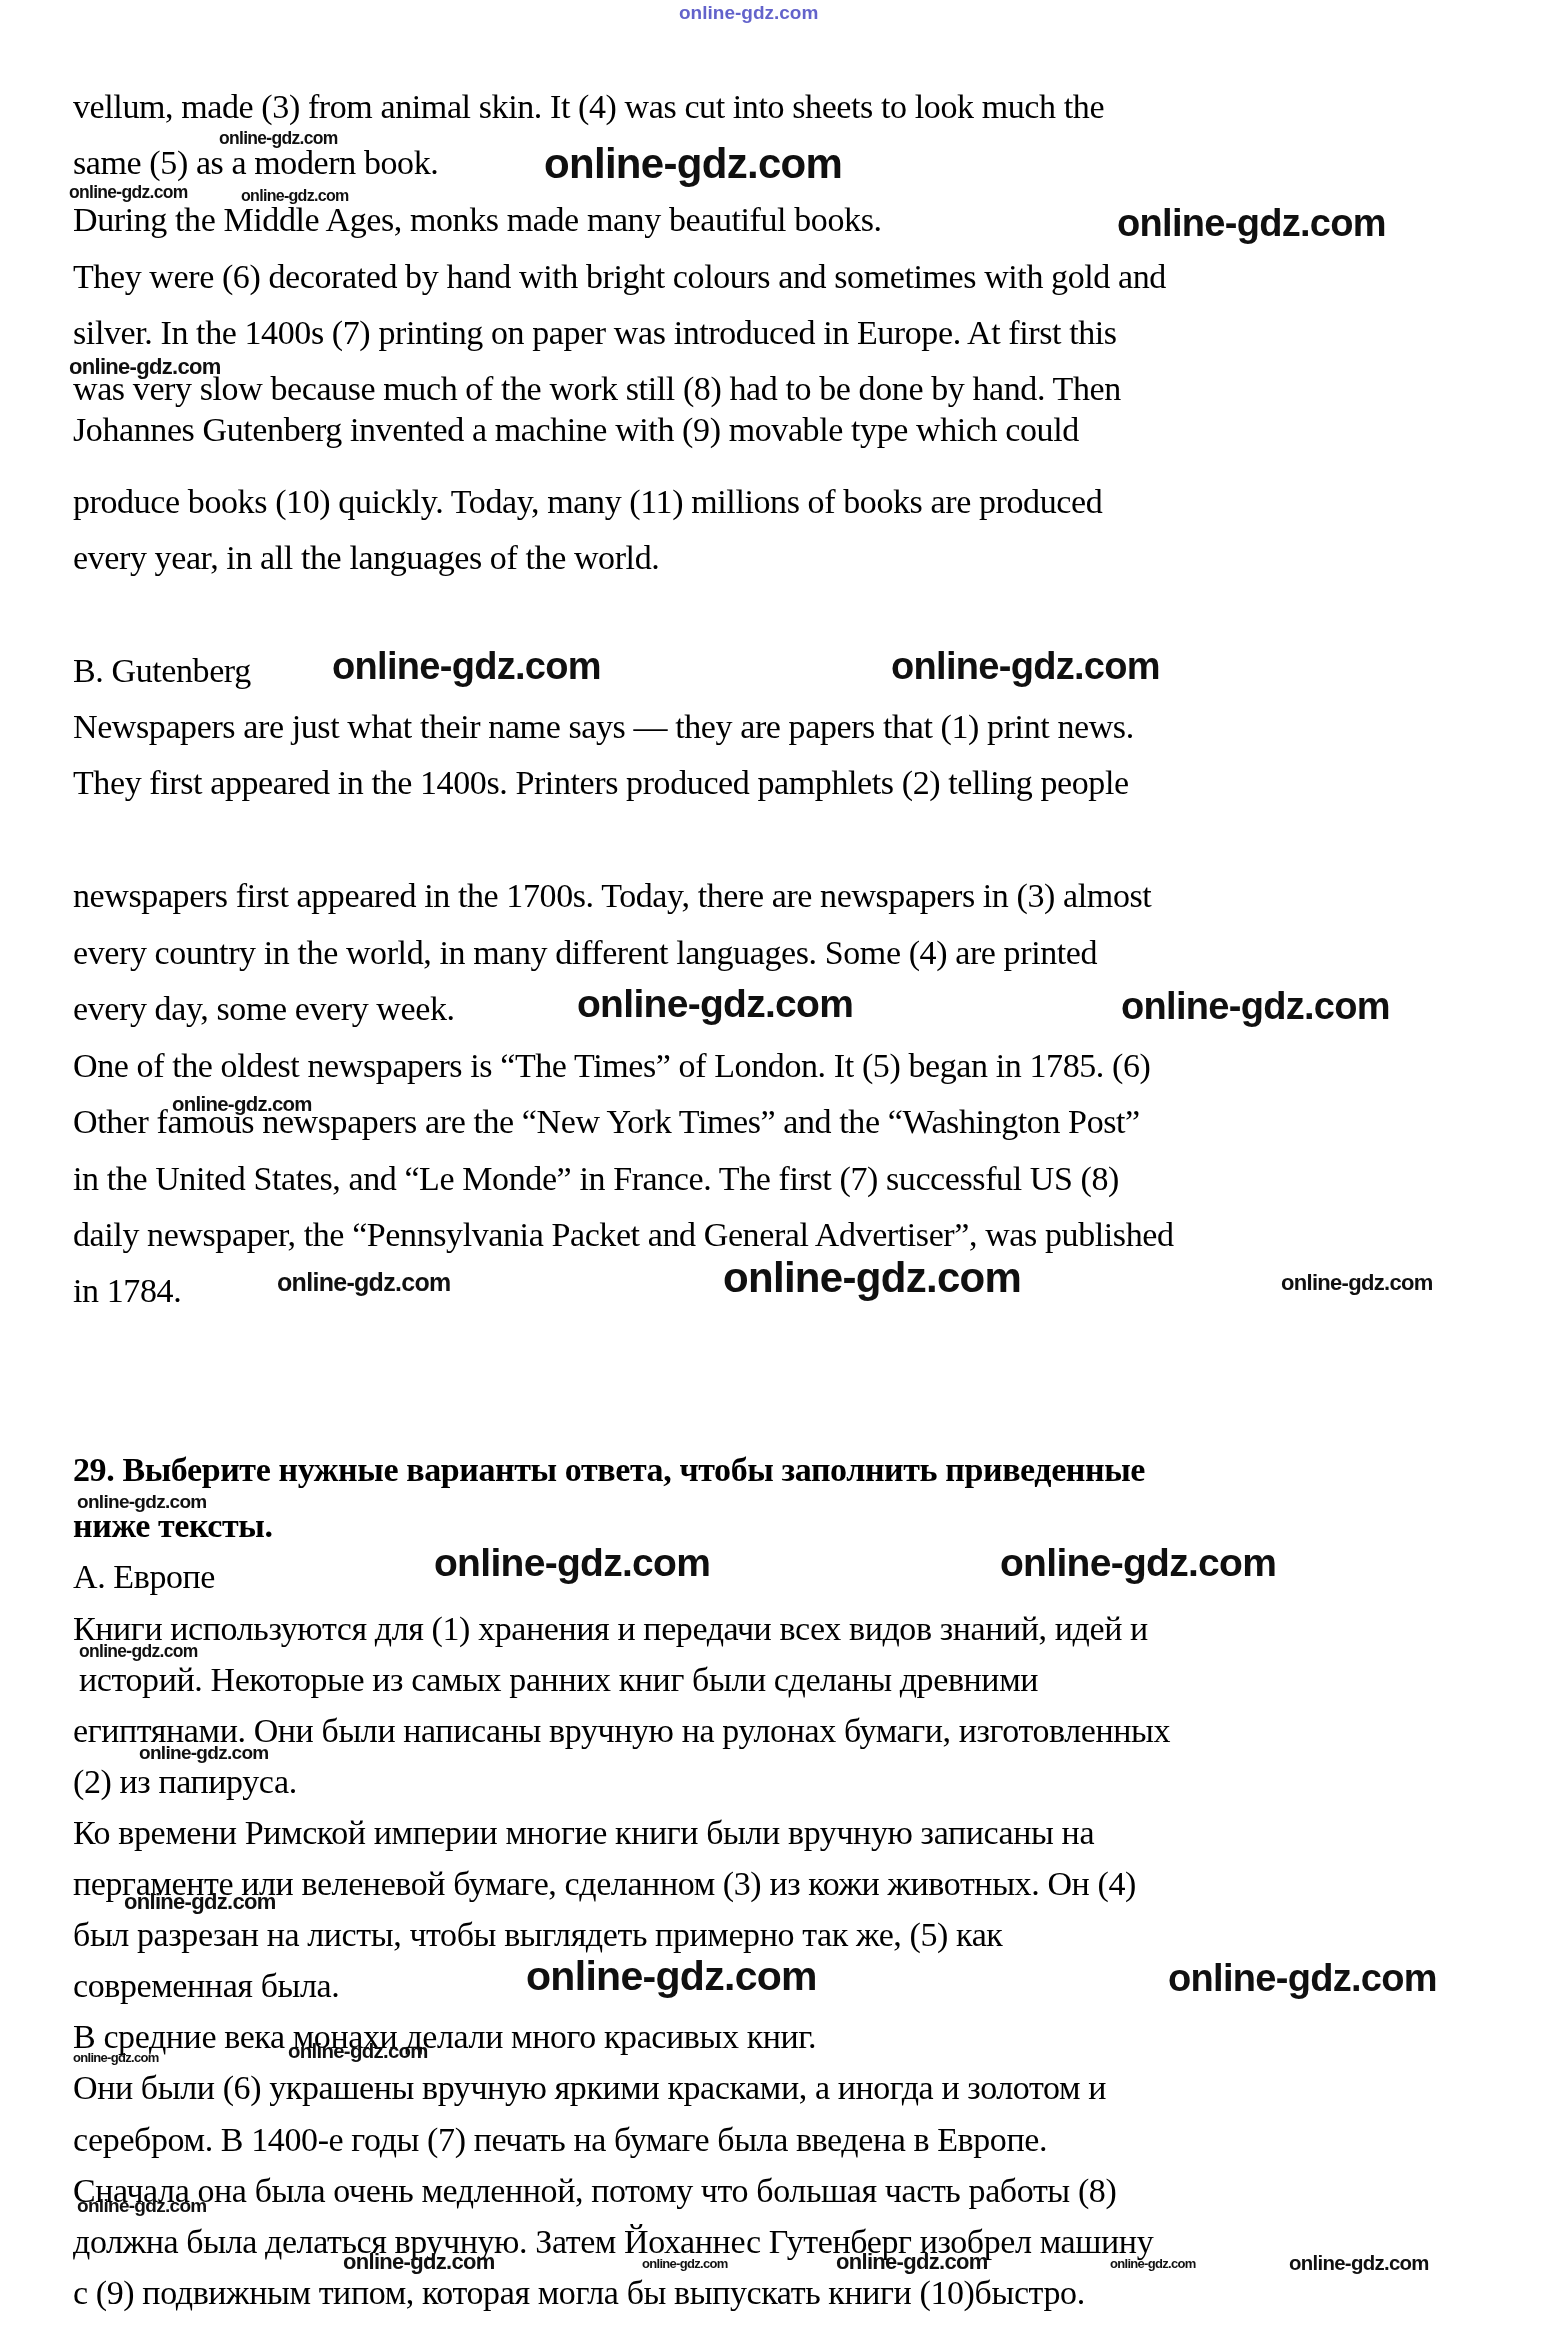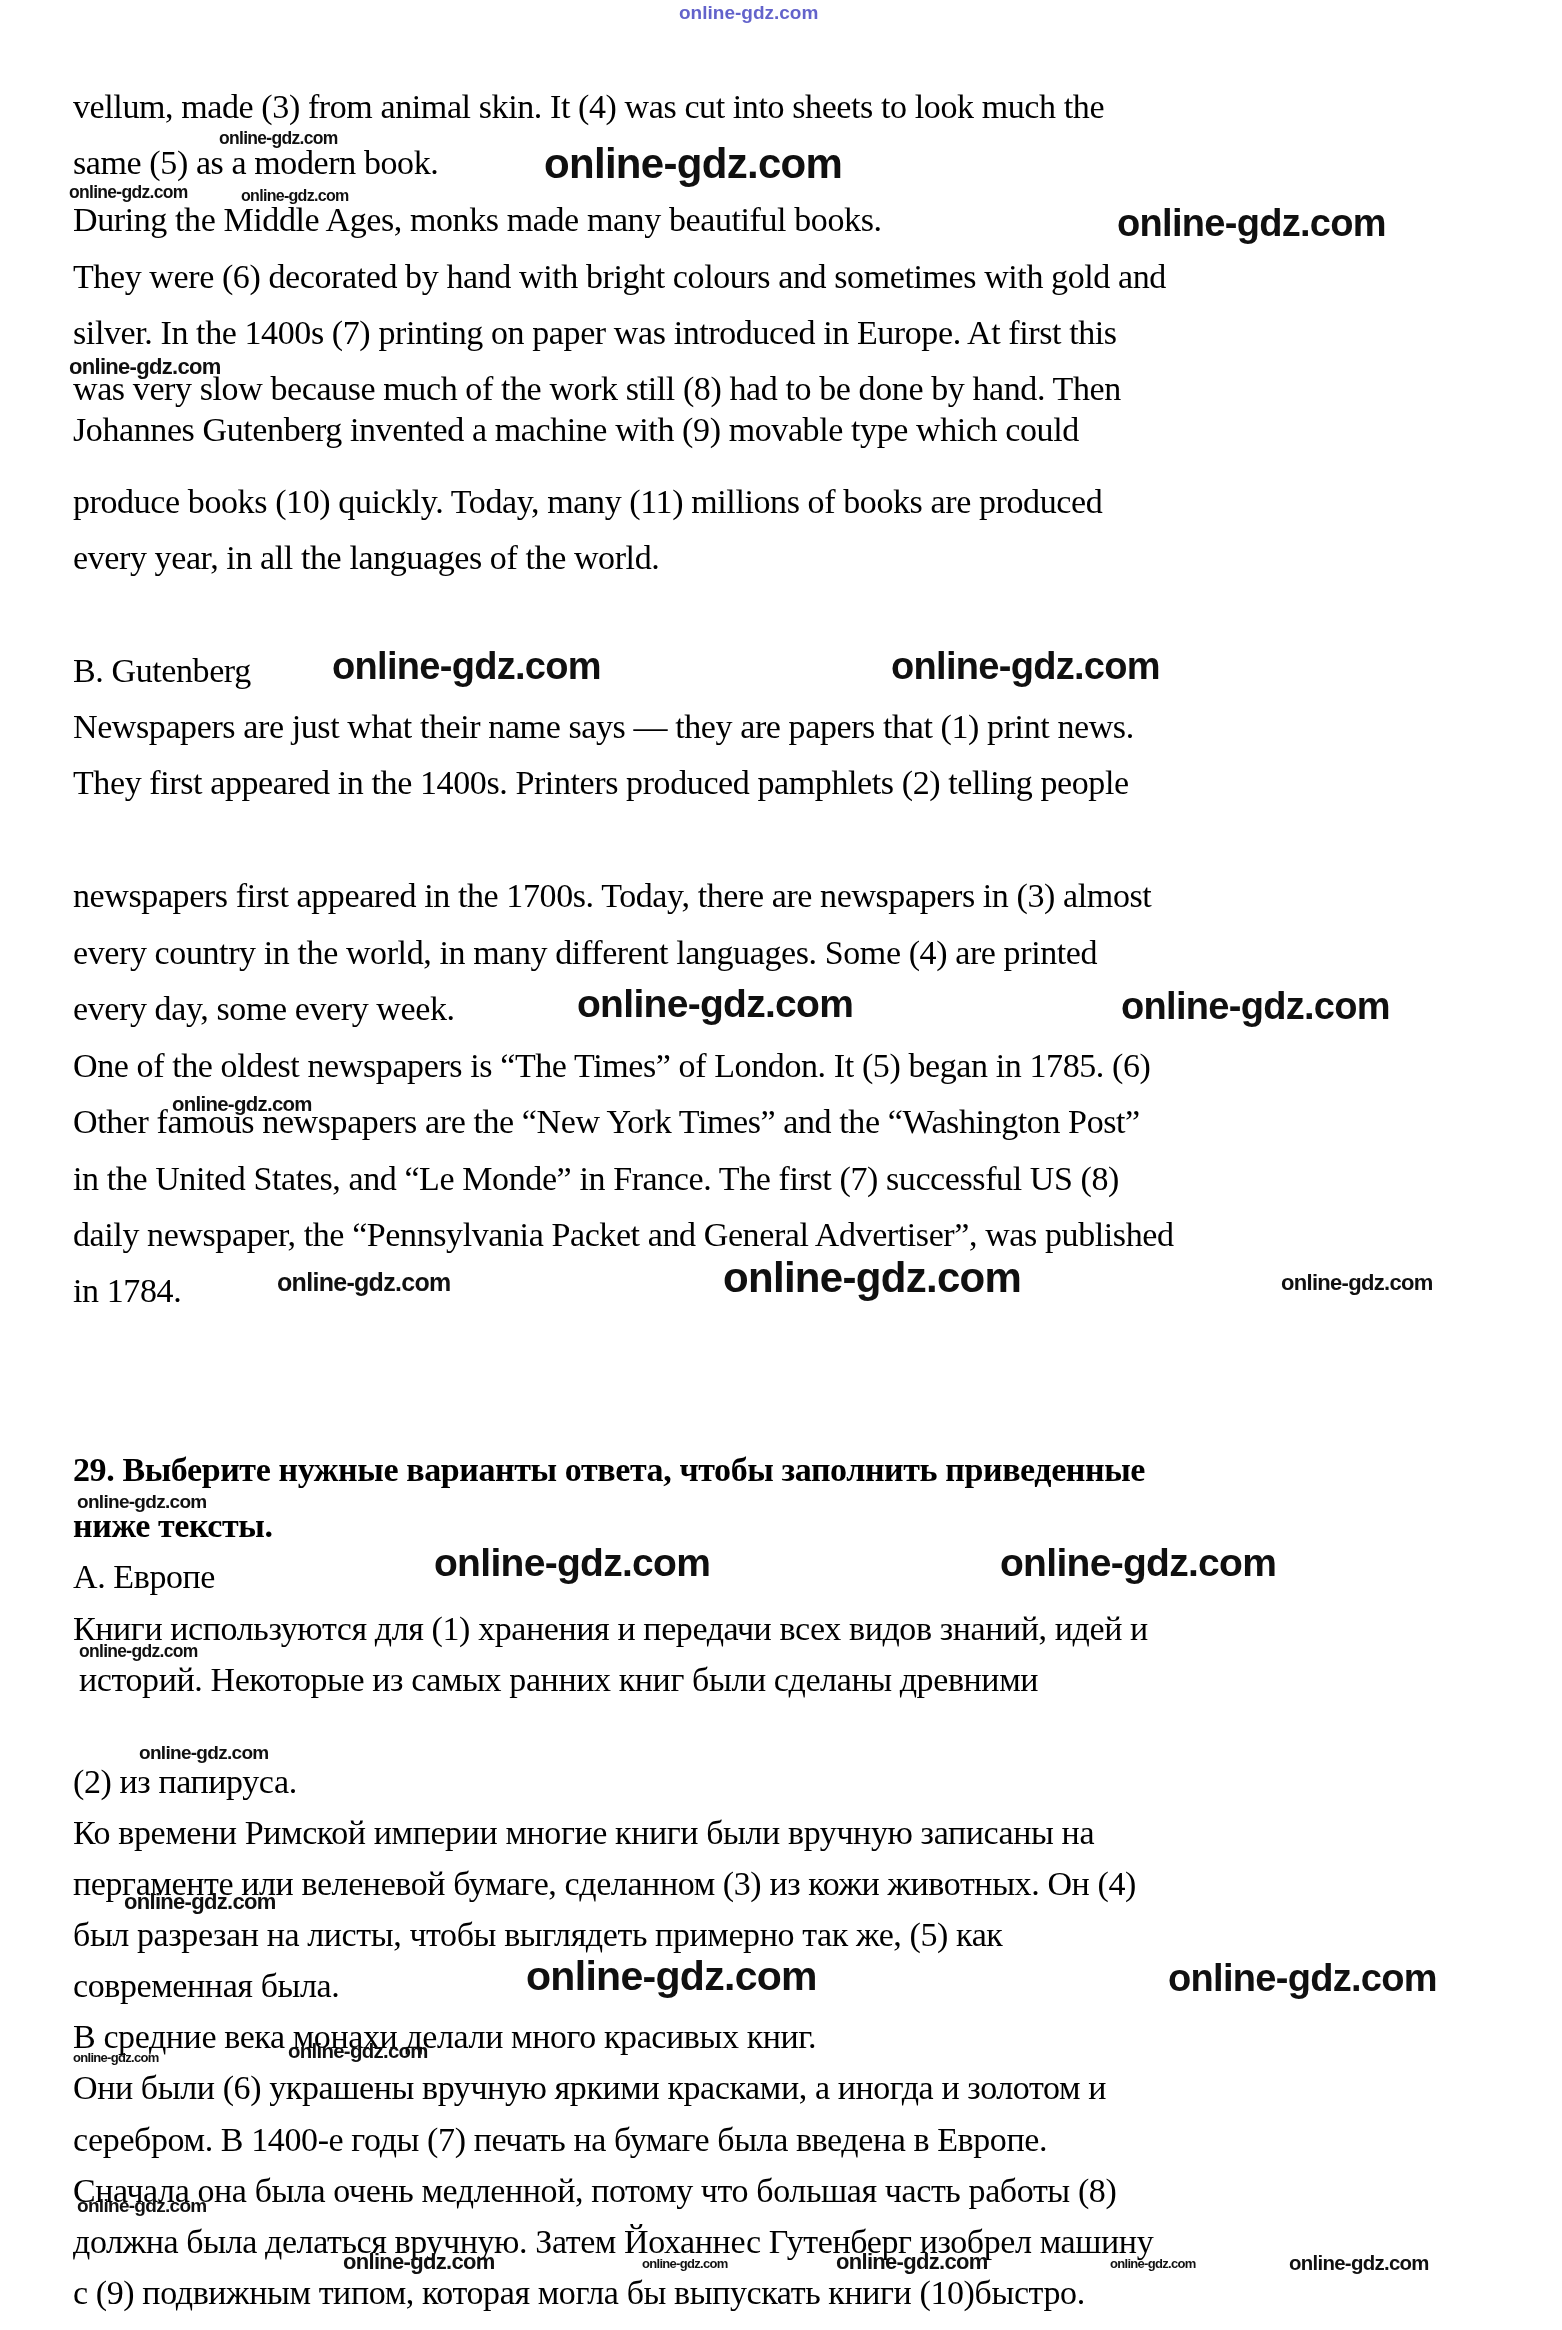--- a/index.html
+++ b/index.html
@@ -63,20 +63,21 @@
     <div class="line" style="left: 73px; top: 1045px;">One of the oldest newspapers is “The Times” of London. It (5) began in 1785. (6)</div>
     <div class="line" style="left: 73px; top: 1101px;">Other famous newspapers are the “New York Times” and the “Washington Post”</div>
     <div class="line" style="left: 73px; top: 1158px;">in the United States, and “Le Monde” in France. The first (7) successful US (8)</div>
     <div class="line" style="left: 73px; top: 1214px;">daily newspaper, the “Pennsylvania Packet and General Advertiser”, was published</div>
     <div class="line" style="left: 73px; top: 1270px;">in 1784.</div>
     <div class="line bold" style="left: 73px; top: 1449px;">29. Выберите нужные варианты ответа, чтобы заполнить приведенные</div>
     <div class="line bold" style="left: 73px; top: 1505px;">ниже тексты.</div>
     <div class="line" style="left: 73px; top: 1556px;">А. Европе</div>
     <div class="line" style="left: 73px; top: 1608px;">Книги используются для (1) хранения и передачи всех видов знаний, идей и</div>
     <div class="line" style="left: 79px; top: 1659px;">историй. Некоторые из самых ранних книг были сделаны древними</div>
+    <div class="line" style="left: 73px; top: 1710px;">египтянами. Они были написаны вручную на рулонах бумаги, изготовленных</div>
     <div class="line" style="left: 73px; top: 1761px;">(2) из папируса.</div>
     <div class="line" style="left: 73px; top: 1812px; text-align: center;">Ко времени Римской империи многие книги были вручную записаны на</div>
     <div class="line" style="left: 73px; top: 1863px;">пергаменте или веленевой бумаге, сделанном (3) из кожи животных. Он (4)</div>
     <div class="line" style="left: 73px; top: 1914px;">был разрезан на листы, чтобы выглядеть примерно так же, (5) как</div>
     <div class="line" style="left: 73px; top: 1965px;">современная была.</div>
     <div class="line" style="left: 73px; top: 2016px;">В средние века монахи делали много красивых книг.</div>
     <div class="line" style="left: 73px; top: 2067px;">Они были (6) украшены вручную яркими красками, а иногда и золотом и</div>
     <div class="line" style="left: 73px; top: 2119px;">серебром. В 1400-е годы (7) печать на бумаге была введена в Европе.</div>
     <div class="line" style="left: 73px; top: 2170px;">Сначала она была очень медленной, потому что большая часть работы (8)</div>
     <div class="line" style="left: 73px; top: 2221px;">должна была делаться вручную. Затем Йоханнес Гутенберг изобрел машину</div>

